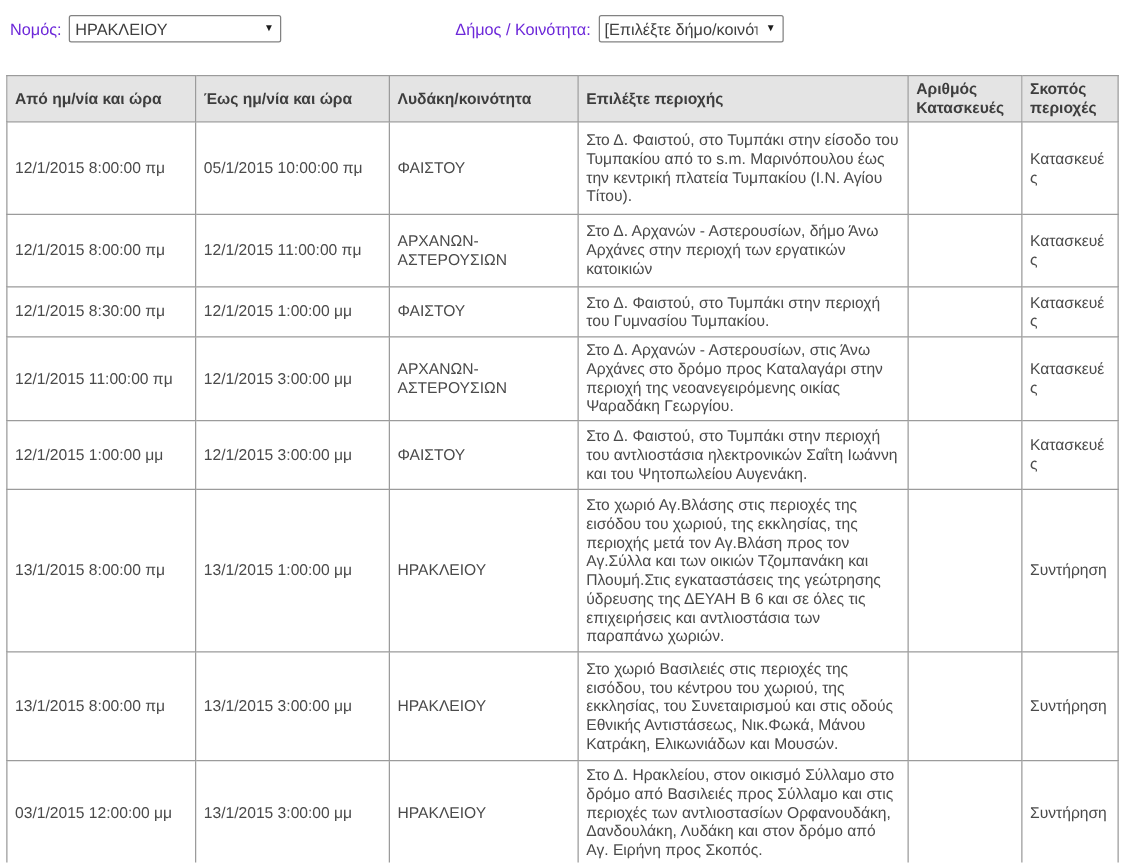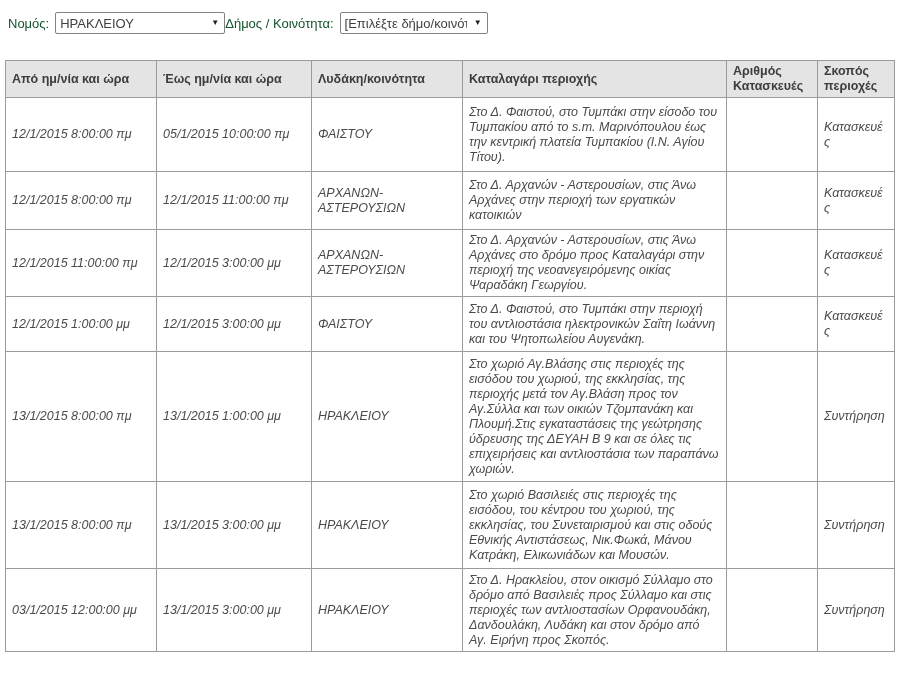--- a/index.html
+++ b/index.html
@@ -1,33 +1,33 @@
 <!DOCTYPE html>
 <html lang="el"><head>
 <meta charset="utf-8">
 <style>
   html,body{margin:0;padding:0;background:#ffffff;width:900px;height:690px;overflow:hidden;
     font-family:"Liberation Sans","DejaVu Sans",sans-serif;color:#3f3f3f;}
   .filters{display:flex;align-items:center;padding:11px 0 0 8px;font-size:13px;height:24px;}
   .filter-group{display:flex;align-items:center;}
-  .filter-group.second{}
-  .filter-label{margin-right:6px;white-space:nowrap;color:#14532d;}
+  .filter-group.second{margin-left:139px;}
+  .filter-label{margin-right:6px;white-space:nowrap;color:#6d28d9;}
   .select-wrap{position:relative;display:inline-block;}
   select{appearance:none;-webkit-appearance:none;-moz-appearance:none;
     border:1px solid #828282;border-radius:2px;background:#ffffff;color:#3f3f3f;
     height:22px;font-size:13px;padding:0 20px 0 4px;font-family:inherit;outline:none;}
   .select-nomos{width:170px;}
   .select-dimos{width:148px;}
   .caret{position:absolute;right:6px;top:7px;font-size:8px;line-height:8px;color:#1c1c1c;pointer-events:none;}
   table.grid{border-collapse:collapse;table-layout:fixed;width:889px;margin:25px 0 0 5px;
     font-size:12.5px;line-height:15px;}
   .grid th,.grid td{border:1px solid #9b9b9b;padding:3px 6px;vertical-align:middle;
     overflow:hidden;word-wrap:break-word;}
   .grid th{background:#e4e4e4;color:#3d3d3d;text-align:left;font-weight:bold;height:30px;}
-  .grid td{color:#4a4a4a;background:#ffffff;font-style:italic;}
+  .grid td{color:#4a4a4a;background:#ffffff;}
 </style>
 </head>
 <body>
 
 <div class="filters">
   <div class="filter-group">
     <span class="filter-label">Νομός:</span>
     <span class="select-wrap">
       <select class="select-nomos">
         <option>ΗΡΑΚΛΕΙΟΥ</option>
@@ -53,39 +53,47 @@
       <col style="width:151px">
     <col style="width:264px">
       <col style="width:91px">
       <col style="width:77px">
   </colgroup>
   <thead>
     <tr>
       <th>Από ημ/νία και ώρα</th>
       <th>Έως ημ/νία και ώρα</th>
       <th>Λυδάκη/κοινότητα</th>
-      <th>Καταλαγάρι περιοχής</th>
+      <th>Επιλέξτε περιοχής</th>
       <th>Αριθμός Κατασκευές</th>
       <th>Σκοπός περιοχές</th>
     </tr>
   </thead>
   <tbody>
       <tr style="height: 74px;">
         <td>12/1/2015 8:00:00 πμ</td>
         <td>05/1/2015 10:00:00 πμ</td>
         <td>ΦΑΙΣΤΟΥ</td>
         <td>Στο Δ. Φαιστού, στο Τυμπάκι στην είσοδο του Τυμπακίου από το s.m. Μαρινόπουλου έως την κεντρική πλατεία Τυμπακίου (Ι.Ν. Αγίου Τίτου).</td>
         <td></td>
         <td>Κατασκευές</td>
       </tr>
       <tr style="height: 58px;">
         <td>12/1/2015 8:00:00 πμ</td>
         <td>12/1/2015 11:00:00 πμ</td>
         <td>ΑΡΧΑΝΩΝ-ΑΣΤΕΡΟΥΣΙΩΝ</td>
-        <td>Στο Δ. Αρχανών - Αστερουσίων, στις Άνω Αρχάνες στην περιοχή των εργατικών κατοικιών</td>
+        <td>Στο Δ. Αρχανών - Αστερουσίων, δήμο Άνω Αρχάνες στην περιοχή των εργατικών κατοικιών</td>
+        <td></td>
+        <td>Κατασκευές</td>
+      </tr>
+      <tr style="height: 40px;">
+        <td>12/1/2015 8:30:00 πμ</td>
+        <td>12/1/2015 1:00:00 μμ</td>
+        <td>ΦΑΙΣΤΟΥ</td>
+        <td>Στο Δ. Φαιστού, στο Τυμπάκι στην περιοχή του Γυμνασίου Τυμπακίου.</td>
         <td></td>
         <td>Κατασκευές</td>
       </tr>
       <tr style="height: 67px;">
         <td>12/1/2015 11:00:00 πμ</td>
         <td>12/1/2015 3:00:00 μμ</td>
         <td>ΑΡΧΑΝΩΝ-ΑΣΤΕΡΟΥΣΙΩΝ</td>
         <td>Στο Δ. Αρχανών - Αστερουσίων, στις Άνω Αρχάνες στο δρόμο προς Καταλαγάρι στην περιοχή της νεοανεγειρόμενης οικίας Ψαραδάκη Γεωργίου.</td>
         <td></td>
         <td>Κατασκευές</td>
@@ -95,21 +103,21 @@
         <td>12/1/2015 3:00:00 μμ</td>
         <td>ΦΑΙΣΤΟΥ</td>
         <td>Στο Δ. Φαιστού, στο Τυμπάκι στην περιοχή του αντλιοστάσια ηλεκτρονικών Σαΐτη Ιωάννη και του Ψητοπωλείου Αυγενάκη.</td>
         <td></td>
         <td>Κατασκευές</td>
       </tr>
       <tr style="height: 130px;">
         <td>13/1/2015 8:00:00 πμ</td>
         <td>13/1/2015 1:00:00 μμ</td>
         <td>ΗΡΑΚΛΕΙΟΥ</td>
-        <td>Στο χωριό Αγ.Βλάσης στις περιοχές της εισόδου του χωριού, της εκκλησίας, της περιοχής μετά τον Αγ.Βλάση προς τον Αγ.Σύλλα και των οικιών Τζομπανάκη και Πλουμή.Στις εγκαταστάσεις της γεώτρησης ύδρευσης της ΔΕΥΑΗ Β 9 και σε όλες τις επιχειρήσεις και αντλιοστάσια των παραπάνω χωριών.</td>
+        <td>Στο χωριό Αγ.Βλάσης στις περιοχές της εισόδου του χωριού, της εκκλησίας, της περιοχής μετά τον Αγ.Βλάση προς τον Αγ.Σύλλα και των οικιών Τζομπανάκη και Πλουμή.Στις εγκαταστάσεις της γεώτρησης ύδρευσης της ΔΕΥΑΗ Β 6 και σε όλες τις επιχειρήσεις και αντλιοστάσια των παραπάνω χωριών.</td>
         <td></td>
         <td>Συντήρηση</td>
       </tr>
       <tr style="height: 87px;">
         <td>13/1/2015 8:00:00 πμ</td>
         <td>13/1/2015 3:00:00 μμ</td>
         <td>ΗΡΑΚΛΕΙΟΥ</td>
         <td>Στο χωριό Βασιλειές στις περιοχές της εισόδου, του κέντρου του χωριού, της εκκλησίας, του Συνεταιρισμού και στις οδούς Εθνικής Αντιστάσεως, Νικ.Φωκά, Μάνου Κατράκη, Ελικωνιάδων και Μουσών.</td>
         <td></td>
         <td>Συντήρηση</td>

